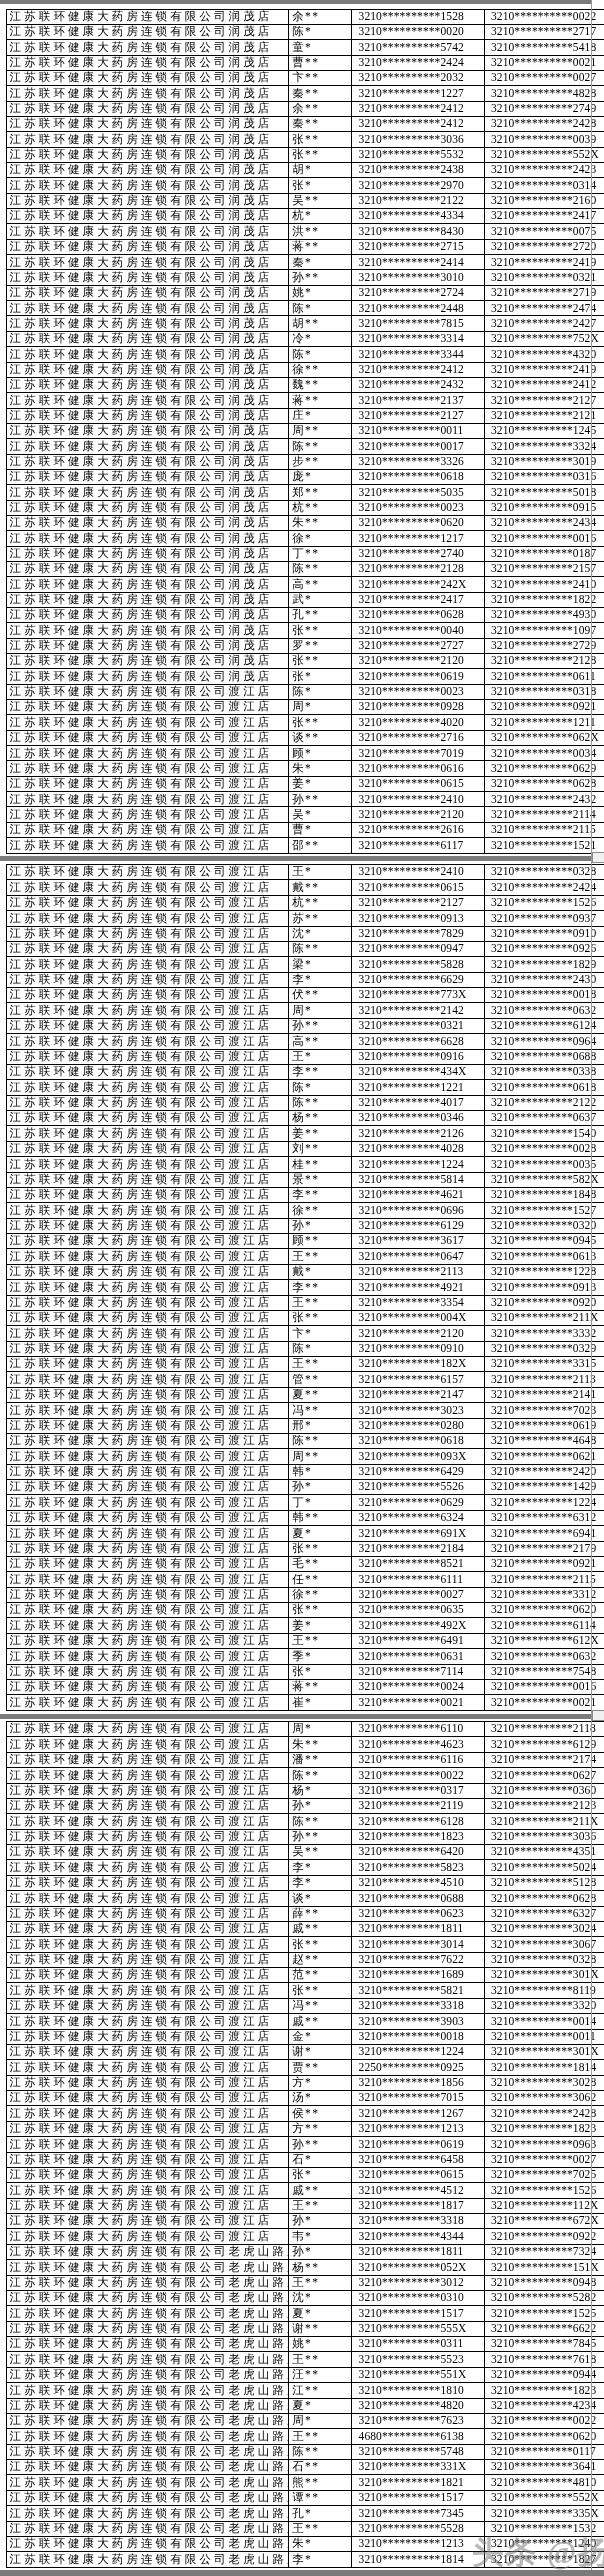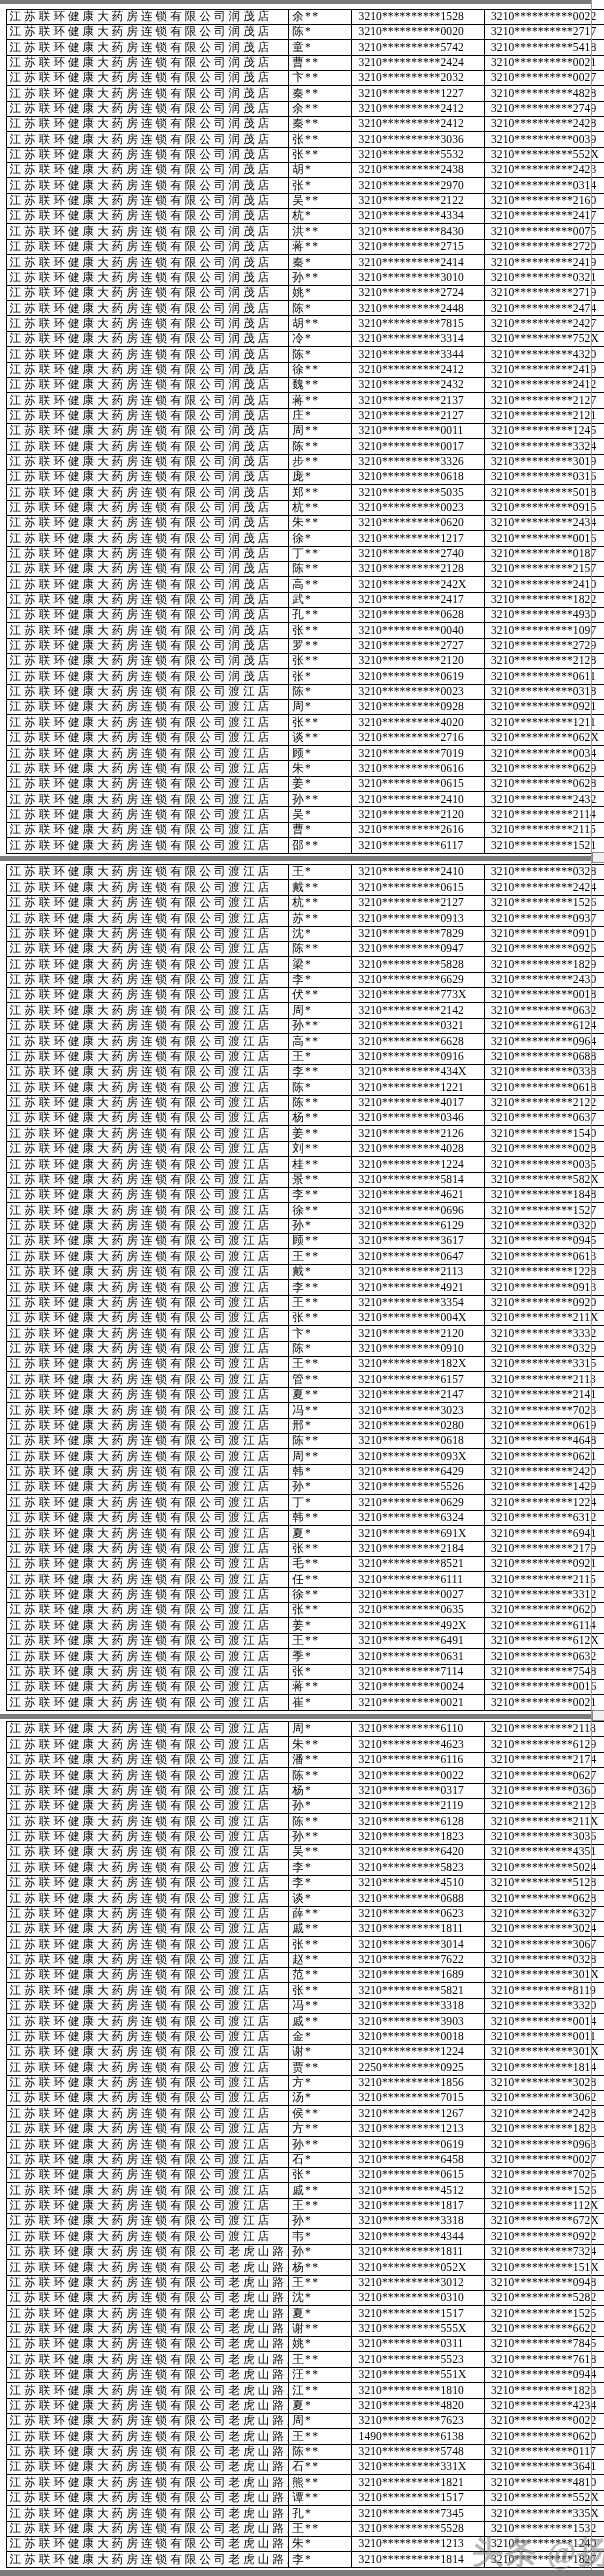--- a/index.html
+++ b/index.html
@@ -982,21 +982,21 @@
       </tr>
       <tr>
         <td class="company">江苏联环健康大药房连锁有限公司老虎山路店</td>
         <td class="pname">周*</td>
         <td class="idnum">3210**********7623</td>
         <td class="idnum2">3210**********0022</td>
       </tr>
       <tr>
         <td class="company">江苏联环健康大药房连锁有限公司老虎山路店</td>
         <td class="pname">王**</td>
-        <td class="idnum">1490**********6138</td>
+        <td class="idnum">4680**********6138</td>
         <td class="idnum2">3210**********0620</td>
       </tr>
       <tr>
         <td class="company">江苏联环健康大药房连锁有限公司老虎山路店</td>
         <td class="pname">陈**</td>
         <td class="idnum">3210**********5748</td>
         <td class="idnum2">3210**********0117</td>
       </tr>
       <tr>
         <td class="company">江苏联环健康大药房连锁有限公司老虎山路店</td>

